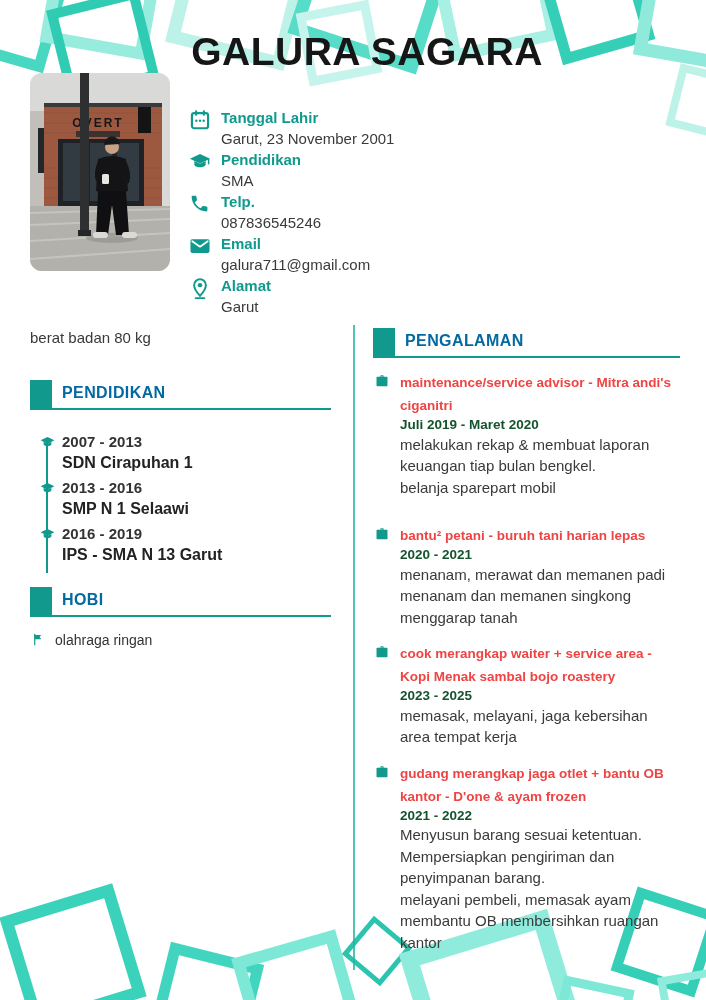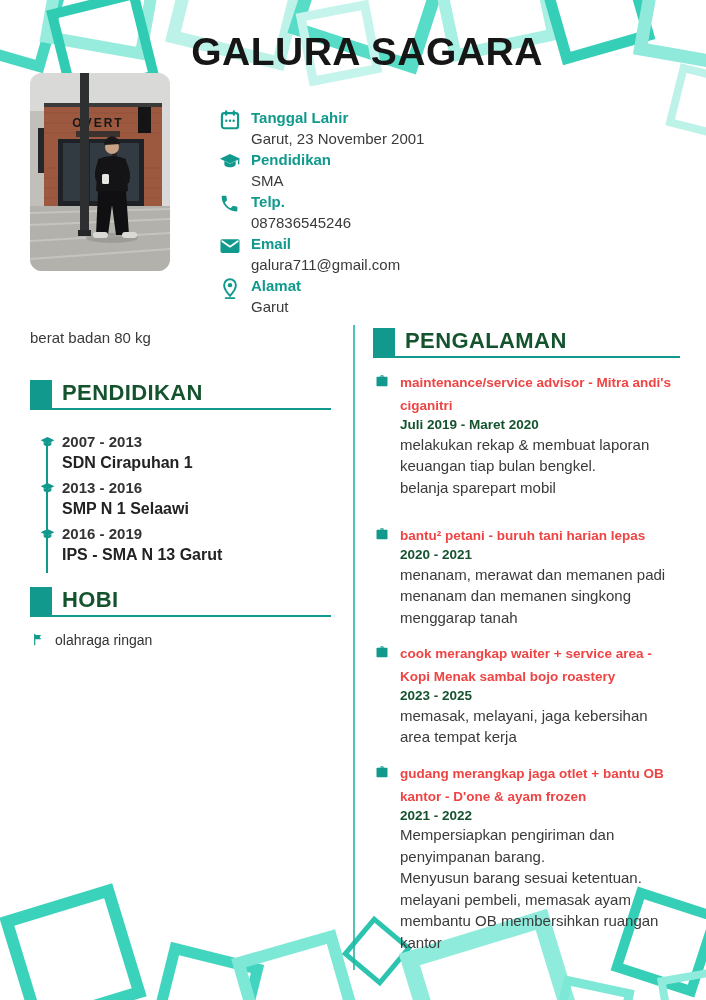--- a/index.html
+++ b/index.html
@@ -14,35 +14,35 @@
     position:absolute; top:30px; left:0; right:0; z-index:2;
     text-align:center; padding-left:28px;
     font-size:39px; font-weight:800; color:#161616; letter-spacing:0.5px;
   }
 
   .photo {
     position:absolute; left:30px; top:73px; width:140px; height:198px;
     border-radius:12px; overflow:hidden; z-index:3; background:#d9d9d7;
   }
 
-  .contact { position:absolute; left:219px; top:107px; width:300px; z-index:2; }
+  .contact { position:absolute; left:189px; top:107px; width:300px; z-index:2; }
   .c-row { display:flex; gap:10px; }
   .c-icon { flex:0 0 22px; width:22px; padding-top:2px; }
   .c-text { min-height:42px; }
   .c-label { font-weight:700; color:#10998c; font-size:15px; line-height:21px; }
   .c-value { font-size:15px; line-height:21px; color:#3a3a3a; }
 
   .stats { position:absolute; left:30px; top:327px; font-size:15px; line-height:21.5px; color:#3a3a3a; z-index:2; }
 
   .col-left  { position:absolute; left:30px;  top:378px; width:301px; z-index:2; }
   .col-right { position:absolute; left:373px; top:326px; width:307px; z-index:2; }
 
   .sec-head { position:relative; border-bottom:2px solid #10998c; padding-left:32px; height:30px; display:flex; align-items:center; }
   .sec-sq   { position:absolute; left:0; bottom:0; width:22px; height:28px; background:#10998c; }
-  .sec-title{ color:#14532d; font-weight:700; font-size:22px; letter-spacing:0.4px; }
+  .sec-title{ color:#0369a1; font-weight:700; font-size:16px; letter-spacing:0.4px; }
 
   .timeline { position:relative; margin:22px 0 0 10px; }
   .timeline::before { content:""; position:absolute; left:6px; top:8px; bottom:-8px; width:2px; background:#10998c; }
   .t-item   { position:relative; padding-left:22px; margin-bottom:5px; min-height:41px; }
   .t-icon   { position:absolute; left:0; top:3px; }
   .t-period { font-weight:700; font-size:15px; color:#333333; line-height:20px; }
   .t-school { font-weight:700; font-size:16px; color:#222222; line-height:21px; }
 
   .hobby-head { margin-top:20px; }
   .h-item   { display:flex; gap:10px; align-items:flex-start; margin:15px 0 0 2px; font-size:14px; color:#333333; }
@@ -304,22 +304,22 @@
 
       <div class="x-item">
         <span class="x-icon">
           <svg viewBox="0 0 24 24" width="14" height="14">
               <path d="M9.2 4.6V3.4c0-.7.6-1.3 1.3-1.3h3c.7 0 1.3.6 1.3 1.3v1.2h5.4c.7 0 1.2.5 1.2 1.2v14c0 .7-.5 1.2-1.2 1.2H3.8c-.7 0-1.2-.5-1.2-1.2v-14c0-.7.5-1.2 1.2-1.2h5.4zm1.6-.8v.8h2.4v-.8h-2.4z" fill="#10998c"></path>
             </svg>
         </span>
         <div class="x-title">gudang merangkap jaga otlet + bantu OB kantor - D'one &amp; ayam frozen</div>
         <div class="x-period">2021 - 2022</div>
         <div class="x-desc">
+          <div>Menyusun barang sesuai ketentuan.</div>
           <div>Mempersiapkan pengiriman dan penyimpanan barang.</div>
-          <div>Menyusun barang sesuai ketentuan.</div>
           <div>melayani pembeli, memasak ayam</div>
           <div>membantu OB membersihkan ruangan kantor</div>
         </div>
       </div>
 
     </div>
   </div>
 
 </div>
 

